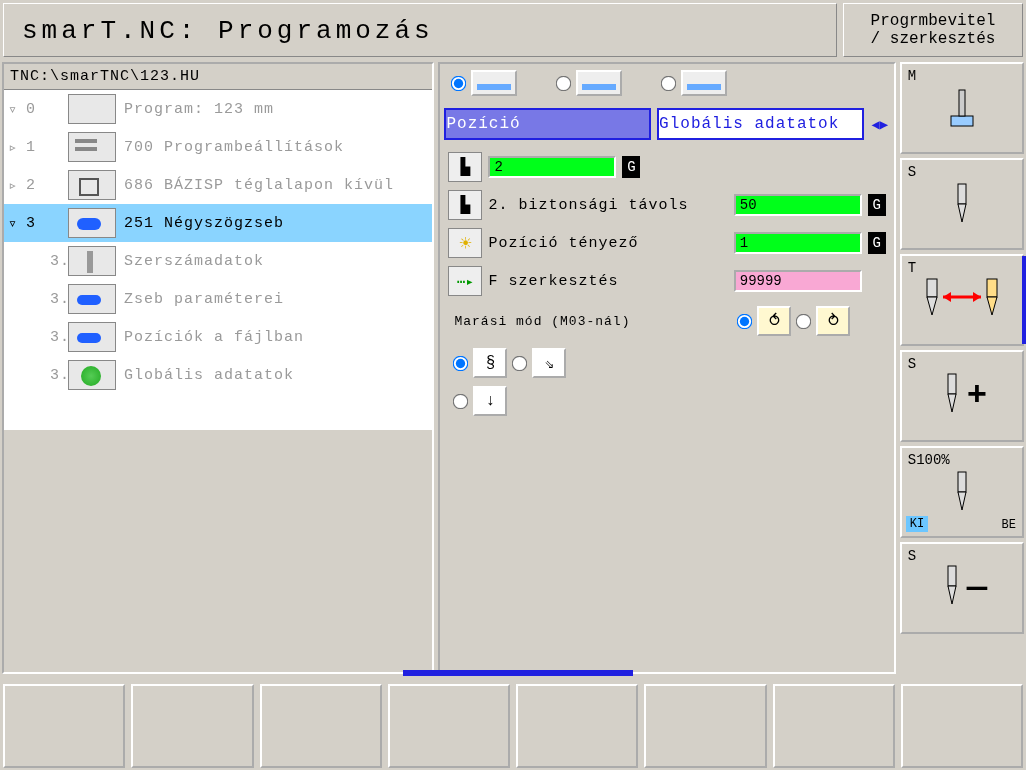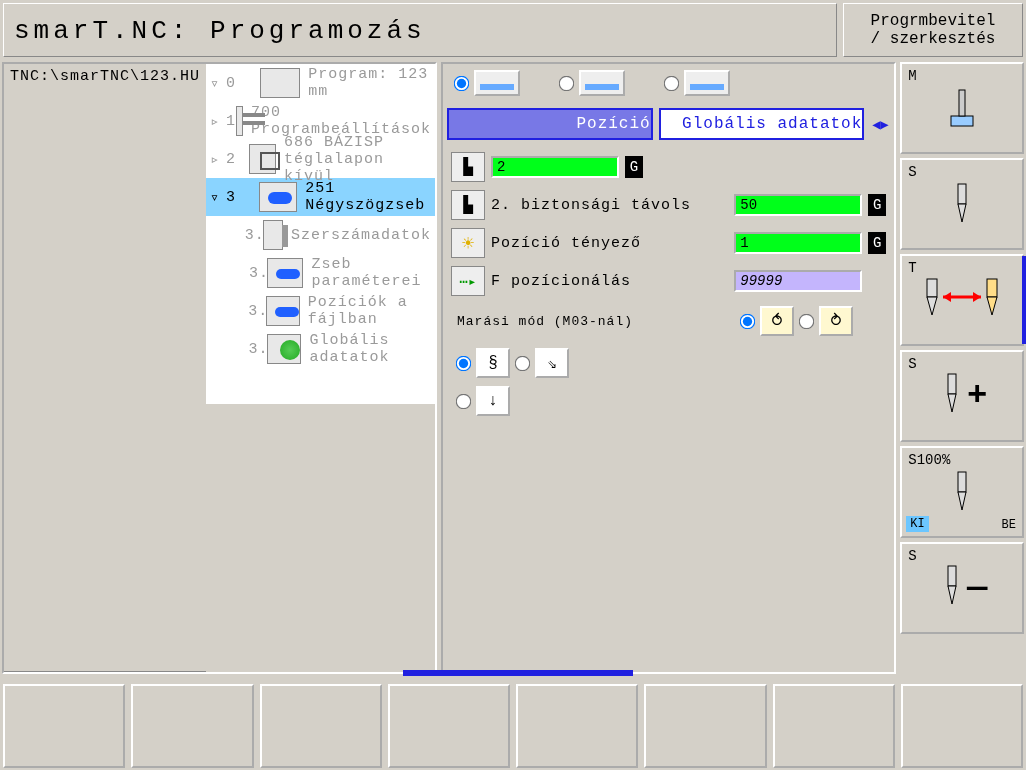--- a/index.html
+++ b/index.html
@@ -1,53 +1,53 @@
 <!DOCTYPE html>
 <html><head>
 <meta charset="utf-8">
 <style>
   * { box-sizing: border-box; margin: 0; padding: 0; }
   body { font-family: "Courier New", monospace; background: #d4d0c8; width: 1026px; height: 770px; overflow: hidden; }
   
   .titlebar { display: flex; height: 60px; }
-  .title-left { flex: 1; font-size: 26px; letter-spacing: 4px; padding: 12px 10px; color: #000; border: 1px solid #fff; border-right-color:#888; border-bottom-color:#888; margin:3px; background:#d4d0c8;}
+  .title-left { flex: 1; font-size: 26px; letter-spacing: 4px; padding: 12px 18px; color: #000; border: 1px solid #fff; border-right-color:#888; border-bottom-color:#888; margin:3px; background:#d4d0c8;}
   .title-right { width: 180px; font-size: 16px; text-align:center; padding: 8px 6px; color:#000; border: 1px solid #fff; border-right-color:#888; border-bottom-color:#888; margin:3px; background:#d4d0c8;}
 
   .middle { display:flex; height: 616px; }
-  .left-pane { width: 435px; border: 2px inset #fff; margin:2px; background:#d4d0c8; display:flex; flex-direction:row;}
+  .left-pane { width: 435px; border: 2px inset #fff; margin:2px; background:#d4d0c8; display:flex; flex-direction:column;}
   .path-bar { font-size:15px; padding:4px 6px; border-bottom:1px solid #888; letter-spacing:1px;}
   .tree { background:#fff; height: 340px; overflow:hidden; font-size:15px; }
   .tree-row { display:flex; align-items:center; height:38px; padding:0 4px; color:#9a9a9a; letter-spacing:1px;}
   .tree-row .num { width:48px; display:inline-block; padding-left:6px;}
   .tree-row .ico { width:48px; height:30px; border:1px solid #888; background:#e8e8e8; margin-right:8px; display:flex; align-items:center; justify-content:center;}
   .tree-row.active { background:#8ad4ff; color:#000; }
   .tree-row.sub .num{ padding-left:30px; }
   .tree-row .mark{ width:12px; }
   .left-filler{ flex:1; background:#d4d0c8; }
 
   .right-pane { width: 460px; border:2px inset #fff; margin:2px; background:#d4d0c8; padding:2px;}
   .sect-title { text-align:center; font-size:16px; letter-spacing:2px; padding:6px 0;}
   .radio-row { display:flex; gap:40px; padding:4px 10px 8px; align-items:center;}
   .radio-item{ display:flex; align-items:center; gap:6px;}
   .radio-ico{ width:46px; height:26px; border:2px outset #fff; background:#eee; position:relative;}
   .radio-ico::after{content:""; position:absolute; left:4px; right:4px; bottom:4px; height:6px; background:#6af;}
   .radio-item input{ transform:scale(1.2);}
   
   .tabbar{ display:flex; margin:4px 2px; gap:6px;}
-  .tab{ flex:1; text-align:right; padding:5px 0; font-size:16px; letter-spacing:1px; border:2px solid #2020e0; }
+  .tab{ flex:1; text-align:left; padding:5px 0; font-size:16px; letter-spacing:1px; border:2px solid #2020e0; }
   .tab.pos{ background:#7878e6; color:#fff;}
   .tab.glob{ background:#fff; color:#2020e0;}
   .tab-arrow{ width:20px; display:flex; align-items:center; justify-content:center; color:#2020e0; font-size:14px;}
 
   .form{ padding:4px 6px; }
   .frow{ display:flex; align-items:center; height:38px; gap:6px;}
   .frow .fico{ width:34px; height:30px; border:1px solid #888; background:#eee; display:flex;align-items:center;justify-content:center;}
   .frow .flabel{ flex:1; font-size:15px; letter-spacing:1px;}
   .frow .fval{ width:128px; height:22px; border:2px inset #fff; background:#00ff1a; padding:1px 4px; font-size:14px; font-family:inherit;}
-  .frow .fval.white{ background:#c4b5fd;font-style:italic;}
+  .frow .fval.white{ background:#f9a8d4;}
   .frow .g{ width:18px; height:22px; background:#000; color:#fff; text-align:center; font-size:14px; line-height:22px;}
 
   .mode-row{ display:flex; align-items:center; padding:6px 6px; gap:8px;}
   .mode-label{ width:276px; font-size:13px; letter-spacing:1px;}
   .mode-opts{ display:flex; gap:6px; align-items:center;}
   .mode-opts .box{ width:34px; height:30px; border:2px outset #fff; background:#fff8d0; display:flex;align-items:center;justify-content:center; font-size:16px;}
   .mode-opts .box.plain{ background:#fff;}
   .mode-opts input{transform:scale(1.2);}
 
   .side-icons{ width:125px; display:flex; flex-direction:column; gap:4px; margin:2px;}
@@ -177,21 +177,21 @@
         <div class="g">G</div>
       </div>
       <div class="frow">
         <div class="fico sun">☀</div>
         <div class="flabel">Pozíció tényező</div>
         <input class="fval" value="1" style="">
         <div class="g">G</div>
       </div>
       <div class="frow">
         <div class="fico arrow-box">⋯▸</div>
-        <div class="flabel">F pozícionálás</div>
+        <div class="flabel">F szerkesztés</div>
         <input class="fval white" value="99999" style="">
         <div style="width:18px"></div>
       </div>
 
       <div class="mode-row">
         <div class="mode-label">Marási mód (M03-nál)</div>
         <div class="mode-opts">
           <input type="radio" checked="" style="">
             <div class="box">⥀</div>
           <input type="radio" style="">

